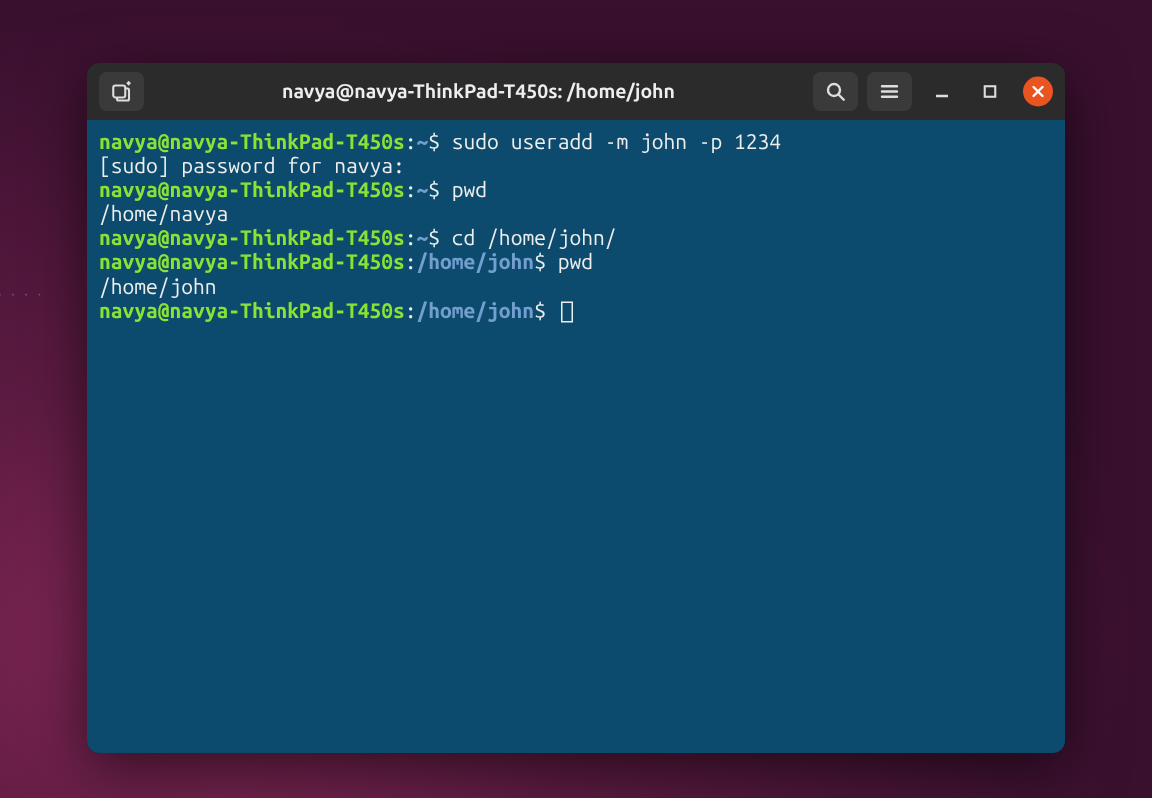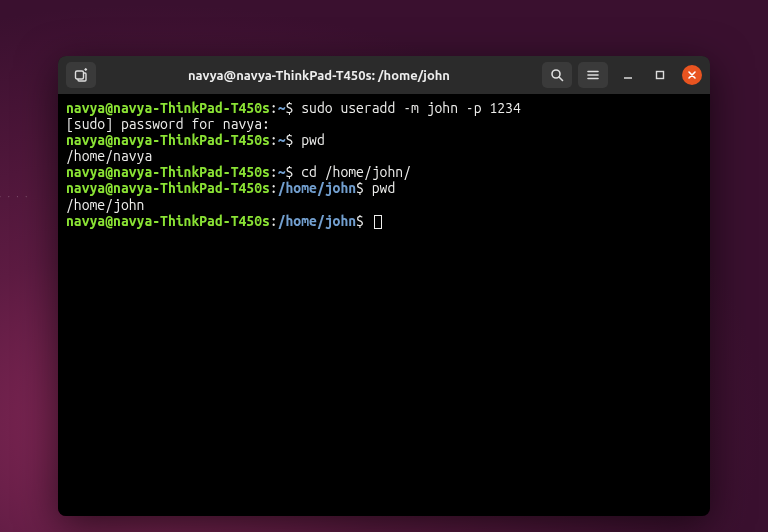--- a/index.html
+++ b/index.html
@@ -6,21 +6,21 @@
   html, body { width: 768px; height: 532px; overflow: hidden; }
   body {
     font-family: "Ubuntu", "DejaVu Sans", sans-serif;
     background: radial-gradient(ellipse at 20% 80%, #8a2a5a 0%, #5d1b42 30%, #3a102f 70%);
     position: relative;
   }
   
   .deco-dots { position: absolute; left: -10px; top: 190px; color: rgba(255,255,255,0.25); font-size: 10px; letter-spacing: 2px; }
   .window {
     position: absolute;
-    left: 58px; top: 56px;
+    left: 58px; top: 42px;
     width: 652px; height: 460px;
     background: #2c001e;
     border-radius: 8px;
     box-shadow: 0 10px 40px rgba(0,0,0,0.6);
     display: flex; flex-direction: column;
     overflow: hidden;
   }
   .titlebar {
     height: 38px;
     background: #2b2b2b;
@@ -41,21 +41,21 @@
   .win-controls { display: flex; gap: 12px; align-items: center; margin-left: 4px; }
   .win-ctrl {
     width: 20px; height: 20px; border-radius: 50%;
     display: flex; align-items: center; justify-content: center;
     color: #ddd; font-size: 11px;
   }
   .win-ctrl.plain { background: transparent; }
   .win-ctrl.close { background: #e95420; color: #fff; }
   .terminal {
     flex: 1;
-    background: #000000;
+    background: #0c4a6e;
     padding: 6px 8px;
     font-family: "Ubuntu Mono", "DejaVu Sans Mono", monospace;
     font-size: 14px;
     line-height: 1.15;
     color: #eeeeec;
     white-space: pre;
     overflow: hidden;
   }
   .p-user { color: #8ae234; font-weight: bold; }
   .p-path { color: #729fcf; font-weight: bold; }

